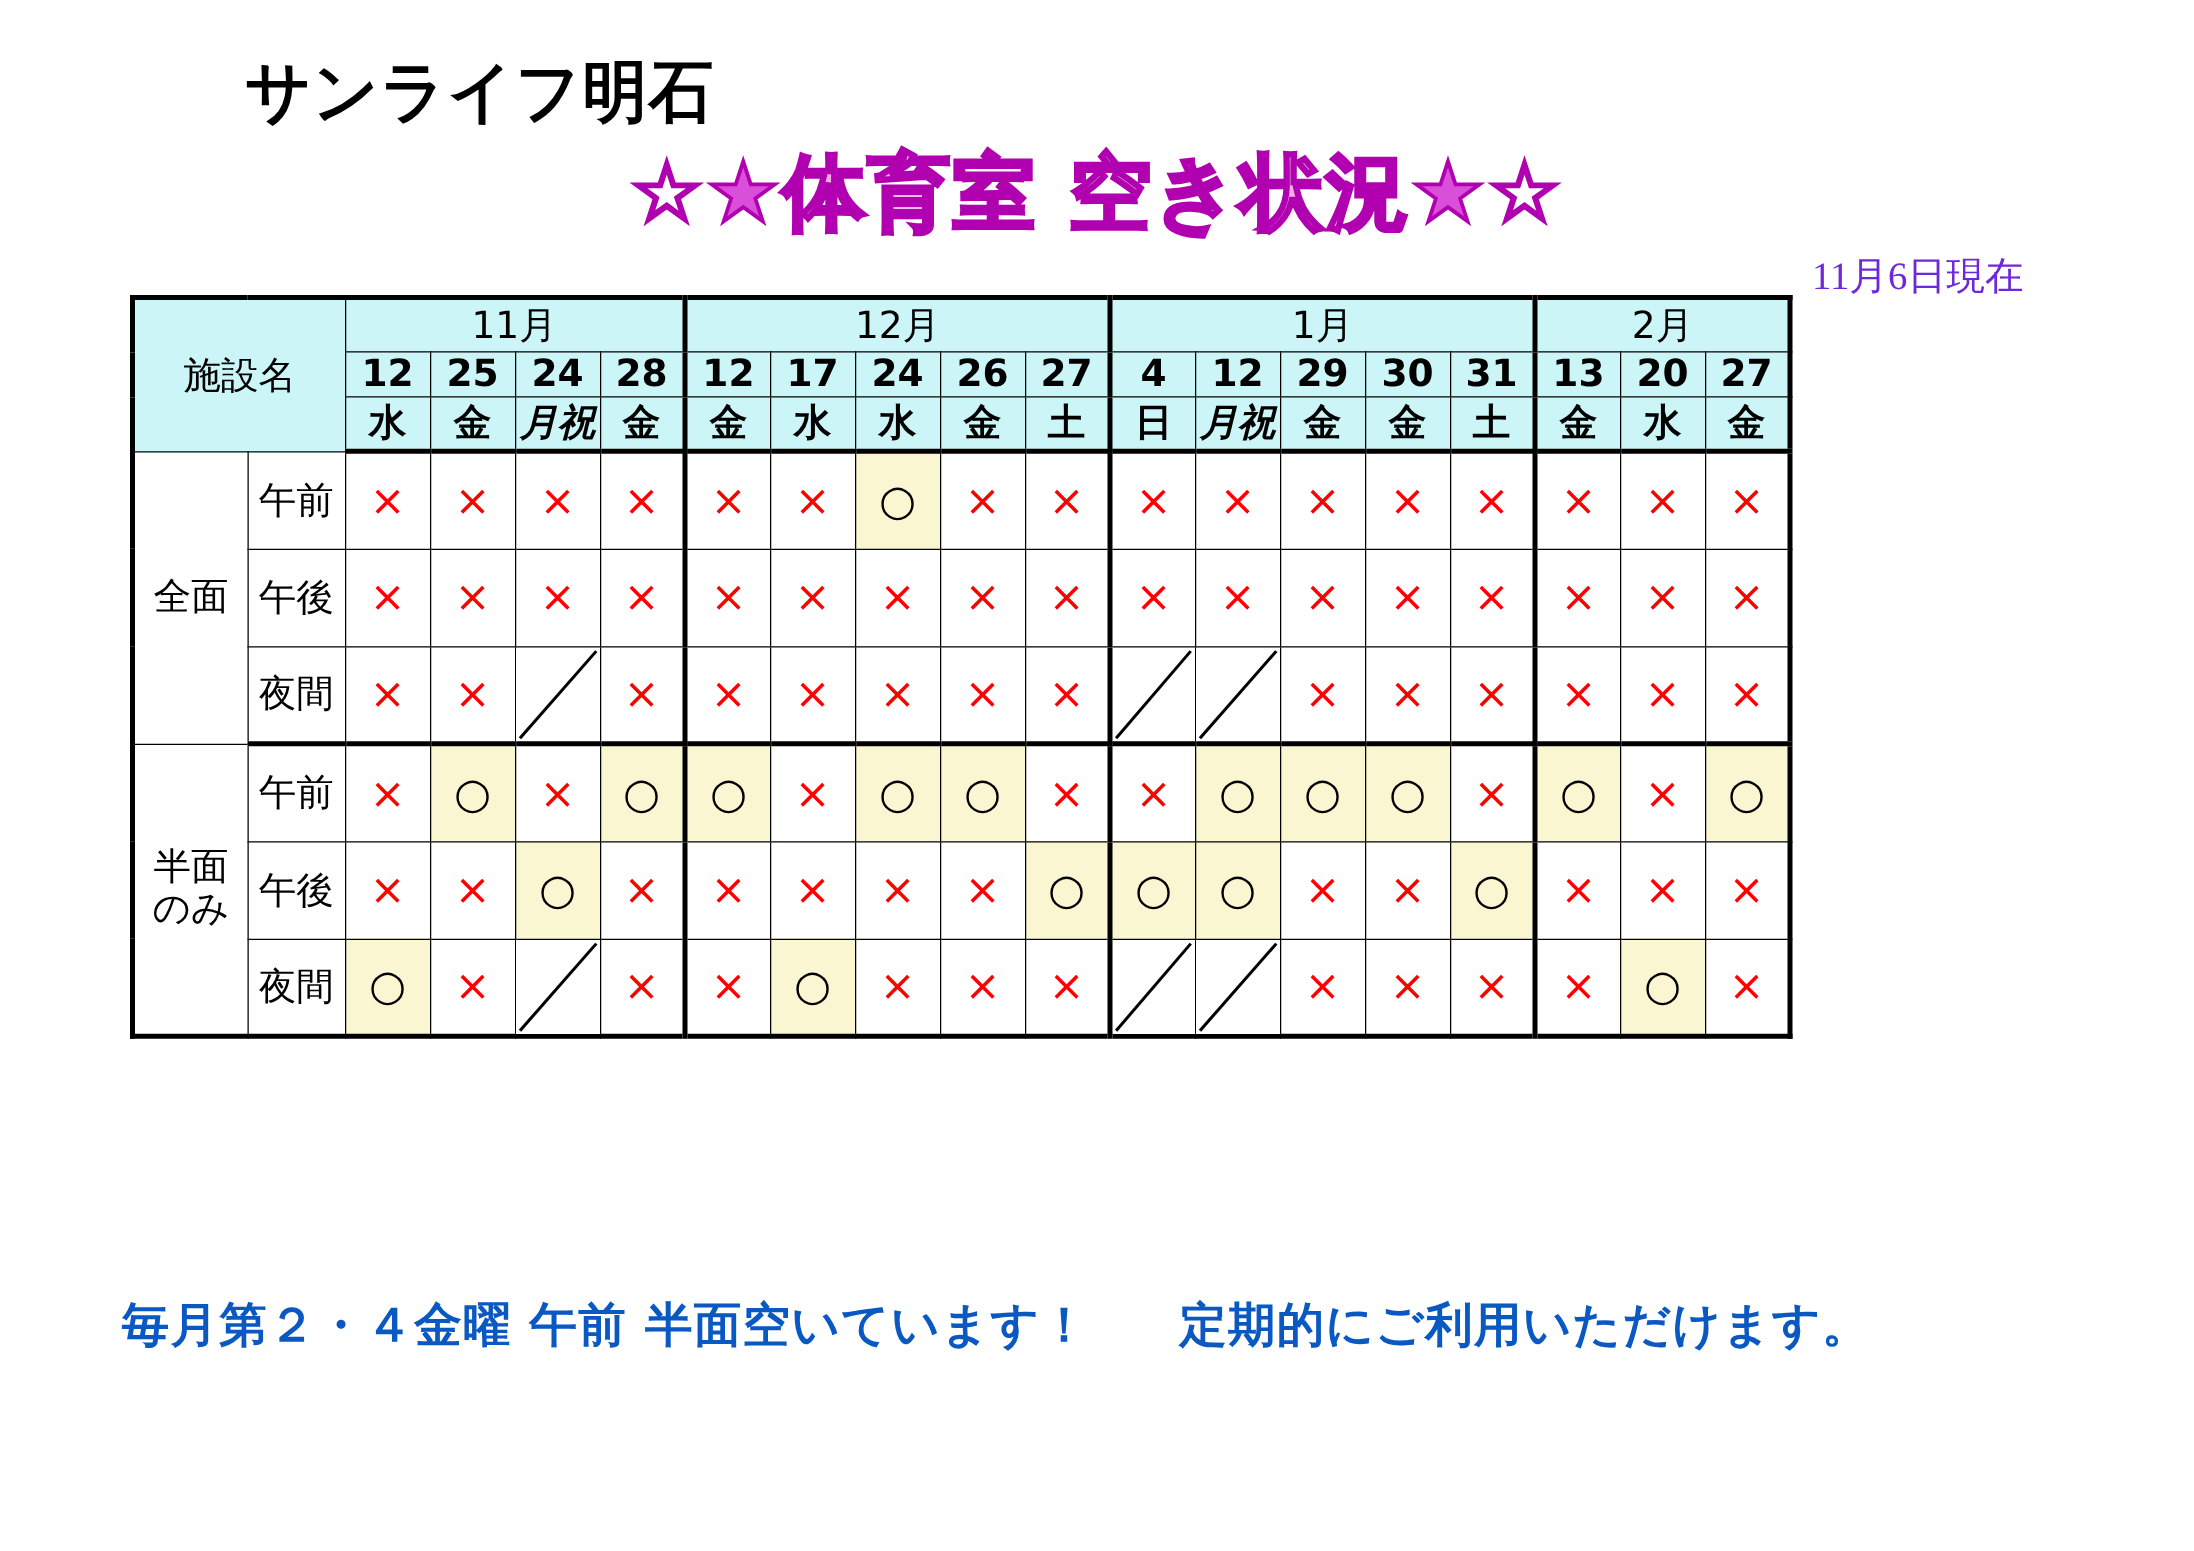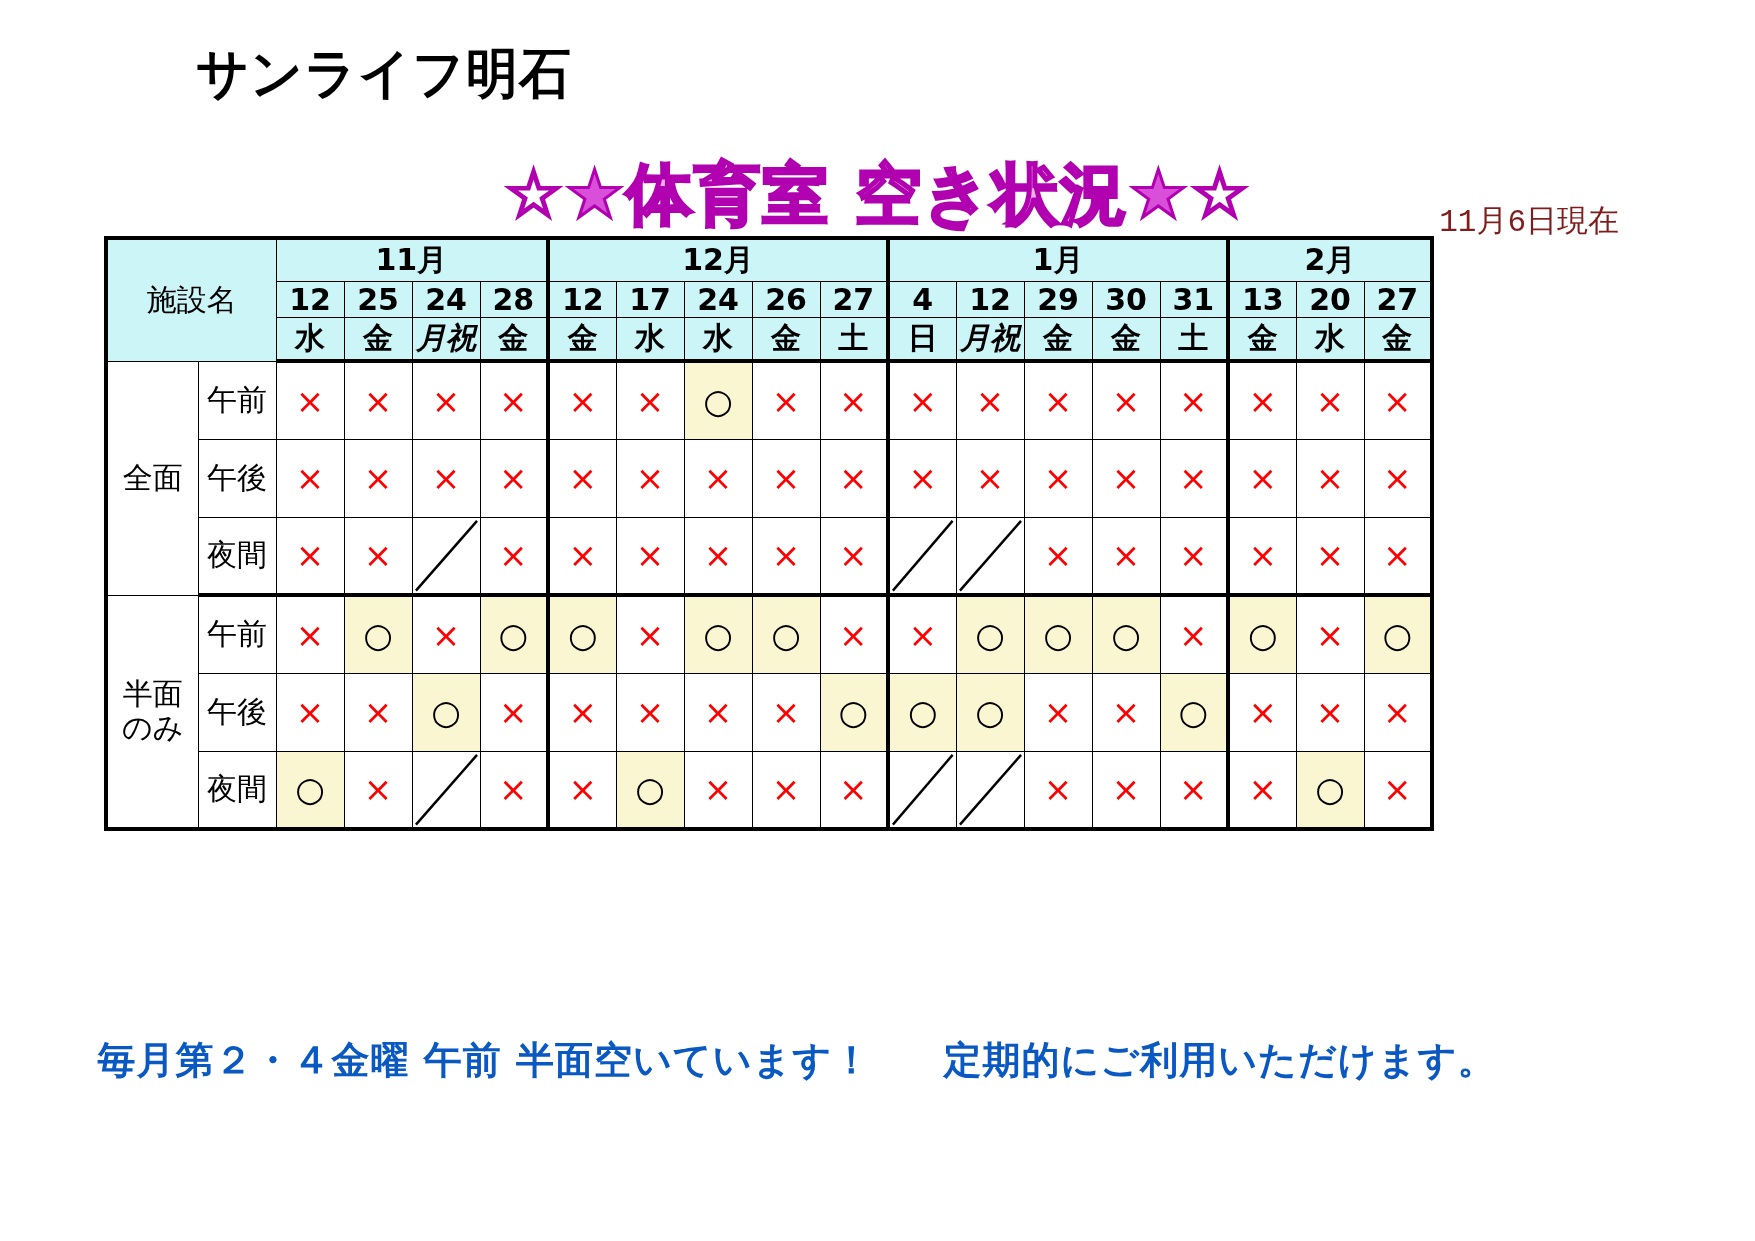--- a/index.html
+++ b/index.html
@@ -41,38 +41,37 @@
     top: 110px;
     width: 1755px;
     text-align: center;
     font-size: 66px;
     font-weight: bold;
     font-family: "DejaVu Sans", sans-serif;
     color: #f2b0e0;
     -webkit-text-stroke: 3px #b000b0;
     letter-spacing: 2px;
     white-space: nowrap;
-    margin-top: 40px;
   }
   .main-title .star-outline {
     color: #ffffff;
     -webkit-text-stroke: 3px #b000b0;
   }
   .main-title .star-solid {
     color: #d94fd9;
     -webkit-text-stroke: 3px #b000b0;
   }
 
   .asof {
     position: absolute;
     right: 136px;
     top: 200px;
     font-size: 31px;
-    color: #7f1d1d;
-    font-family: Liberation Mono, monospace;
+    color: #6d28d9;
+    font-family: Liberation Serif, serif;
   }
 
   
   table.sched {
     position: absolute;
     left: 104px;
     top: 236px;
     border-collapse: collapse;
     table-layout: fixed;
     font-family: "DejaVu Sans", sans-serif;
@@ -80,21 +79,21 @@
   table.sched td {
     border: 1.5px solid #000000;
     text-align: center;
     vertical-align: middle;
     padding: 0;
     font-size: 30px;
     color: #000000;
     background: #ffffff;
   }
   .cyan { background: #ccf5f7 !important; }
-  .monthcell { font-size: 33px; font-weight: bold; }
+  .monthcell { font-size: 33px; font-weight: normal; }
   .daycell   { font-size: 33px; font-weight: bold; margin-left: 28px; }
   .dowcell   { font-size: 31px; font-weight: bold; }
   .dow-red   { color: #ff0000; }
   .dow-blue  { color: #1f6fd0; }
   .dow-holiday { color: #ff0000; font-size: 22px; font-style: italic; }
   .facility-head { font-size: 31px; font-family: Liberation Mono, monospace; }
 
   .rowlabel { font-size: 29px; }
   .grouplabel { font-size: 31px; line-height: 1.15; }
 

